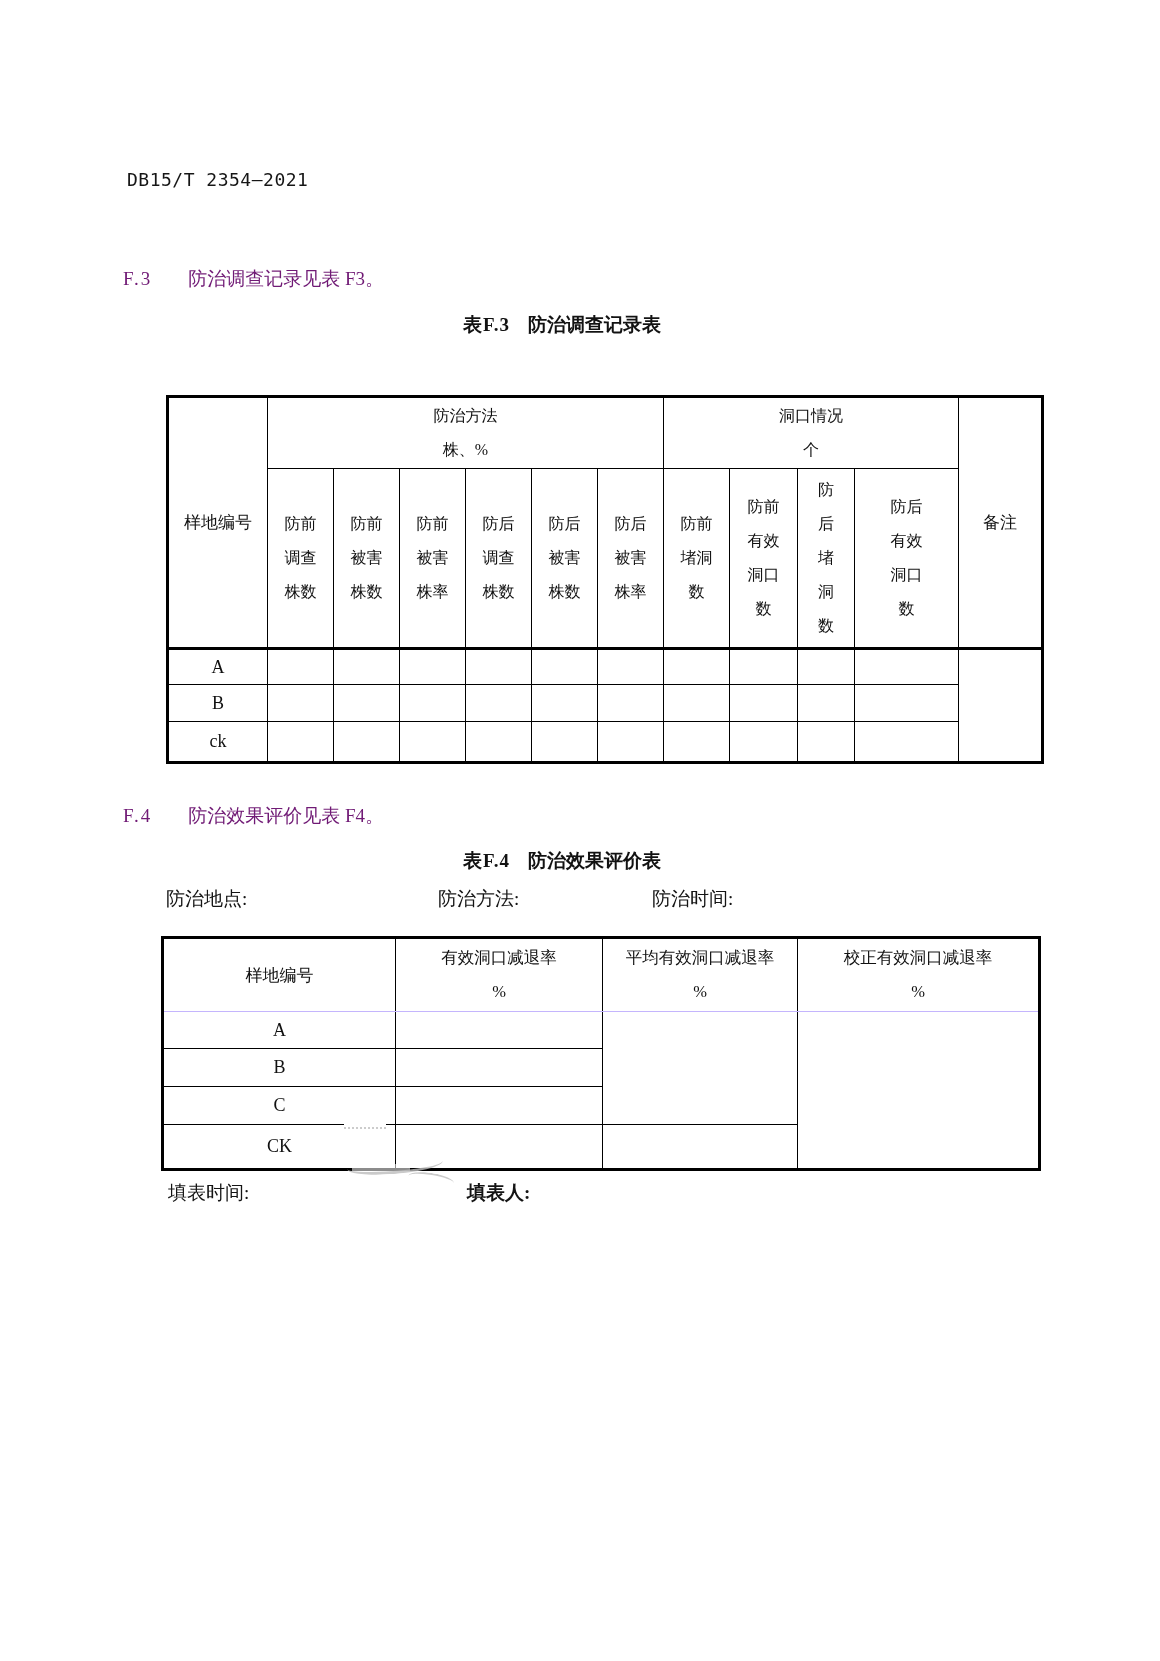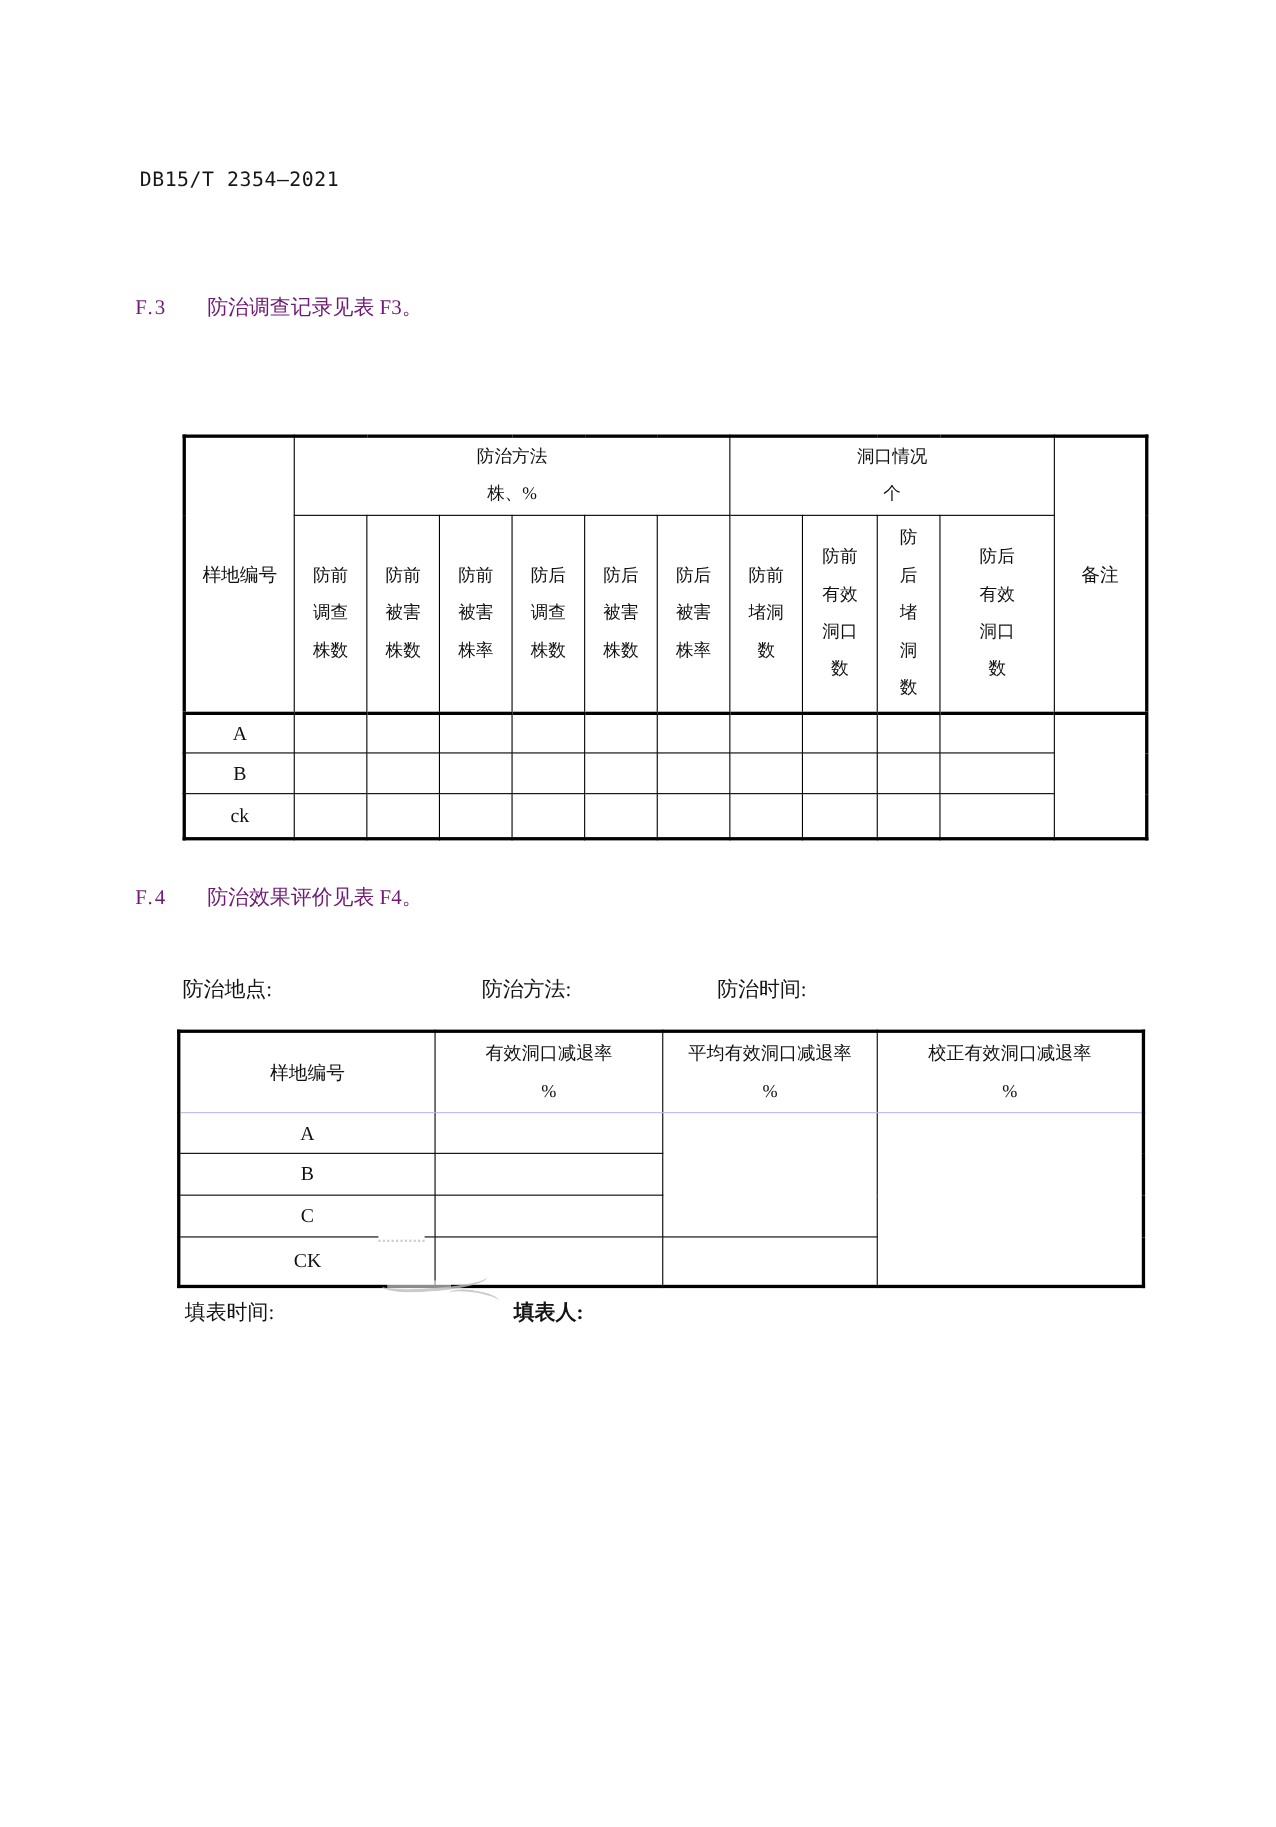--- a/index.html
+++ b/index.html
@@ -5,21 +5,21 @@
   html,body{margin:0;padding:0;background:#e9e9e9;}
   .page{
     position:relative;
     width:1160px;height:1661px;
     background:#ffffff;
     font-family:"Liberation Serif","DejaVu Serif",serif;
     color:#111111;
     overflow:hidden;
   }
   .doc-code{
-    position:absolute;left:127px;top:153px;
+    position:absolute;left:127px;top:169px;
     font-family:"DejaVu Sans Mono","Liberation Mono",monospace;
     font-size:18px;letter-spacing:.5px;color:#161616;
   }
   .para{position:absolute;left:123px;font-size:19px;color:#701a75;white-space:nowrap;}
   .para .para-num{margin-right:36px;letter-spacing:2px;}
   .para-f3{top:266px;}
   .para-f4{top:803px;}
   .caption{
     position:absolute;left:0;width:1124px;text-align:center;
     font-size:19px;font-weight:bold;color:#121212;white-space:nowrap;
@@ -77,20 +77,23 @@
 <body>
 
 <div class="page">
 
   <div class="doc-code">DB15/T 2354—2021</div>
 
   <div class="para para-f3">
     <span class="para-num">F.3</span><span class="para-text">防治调查记录见表 F3。</span>
   </div>
 
+  <div class="caption caption-f3">
+    <span class="cap-prefix">表F.3</span><span>防治调查记录表</span>
+  </div>
 
   <table class="t1">
     <colgroup>
       <col style="width:100px">
         <col style="width:66px">
         <col style="width:66px">
         <col style="width:66px">
       <col style="width:66px">
         <col style="width:66px">
         <col style="width:66px">
@@ -189,20 +192,23 @@
       <td></td>
           <td></td>
     </tr>
   </tbody>
     </table>
 
   <div class="para para-f4">
     <span class="para-num">F.4</span><span class="para-text">防治效果评价见表 F4。</span>
   </div>
 
+  <div class="caption caption-f4">
+    <span class="cap-prefix">表F.4</span><span>防治效果评价表</span>
+  </div>
 
   <div class="form-line fields-f4">
     <span class="f-loc">防治地点:</span>
     <span class="f-method">防治方法:</span>
     <span class="f-time">防治时间:</span>
   </div>
 
   <table class="t2">
     <colgroup>
       <col style="width:233px">

